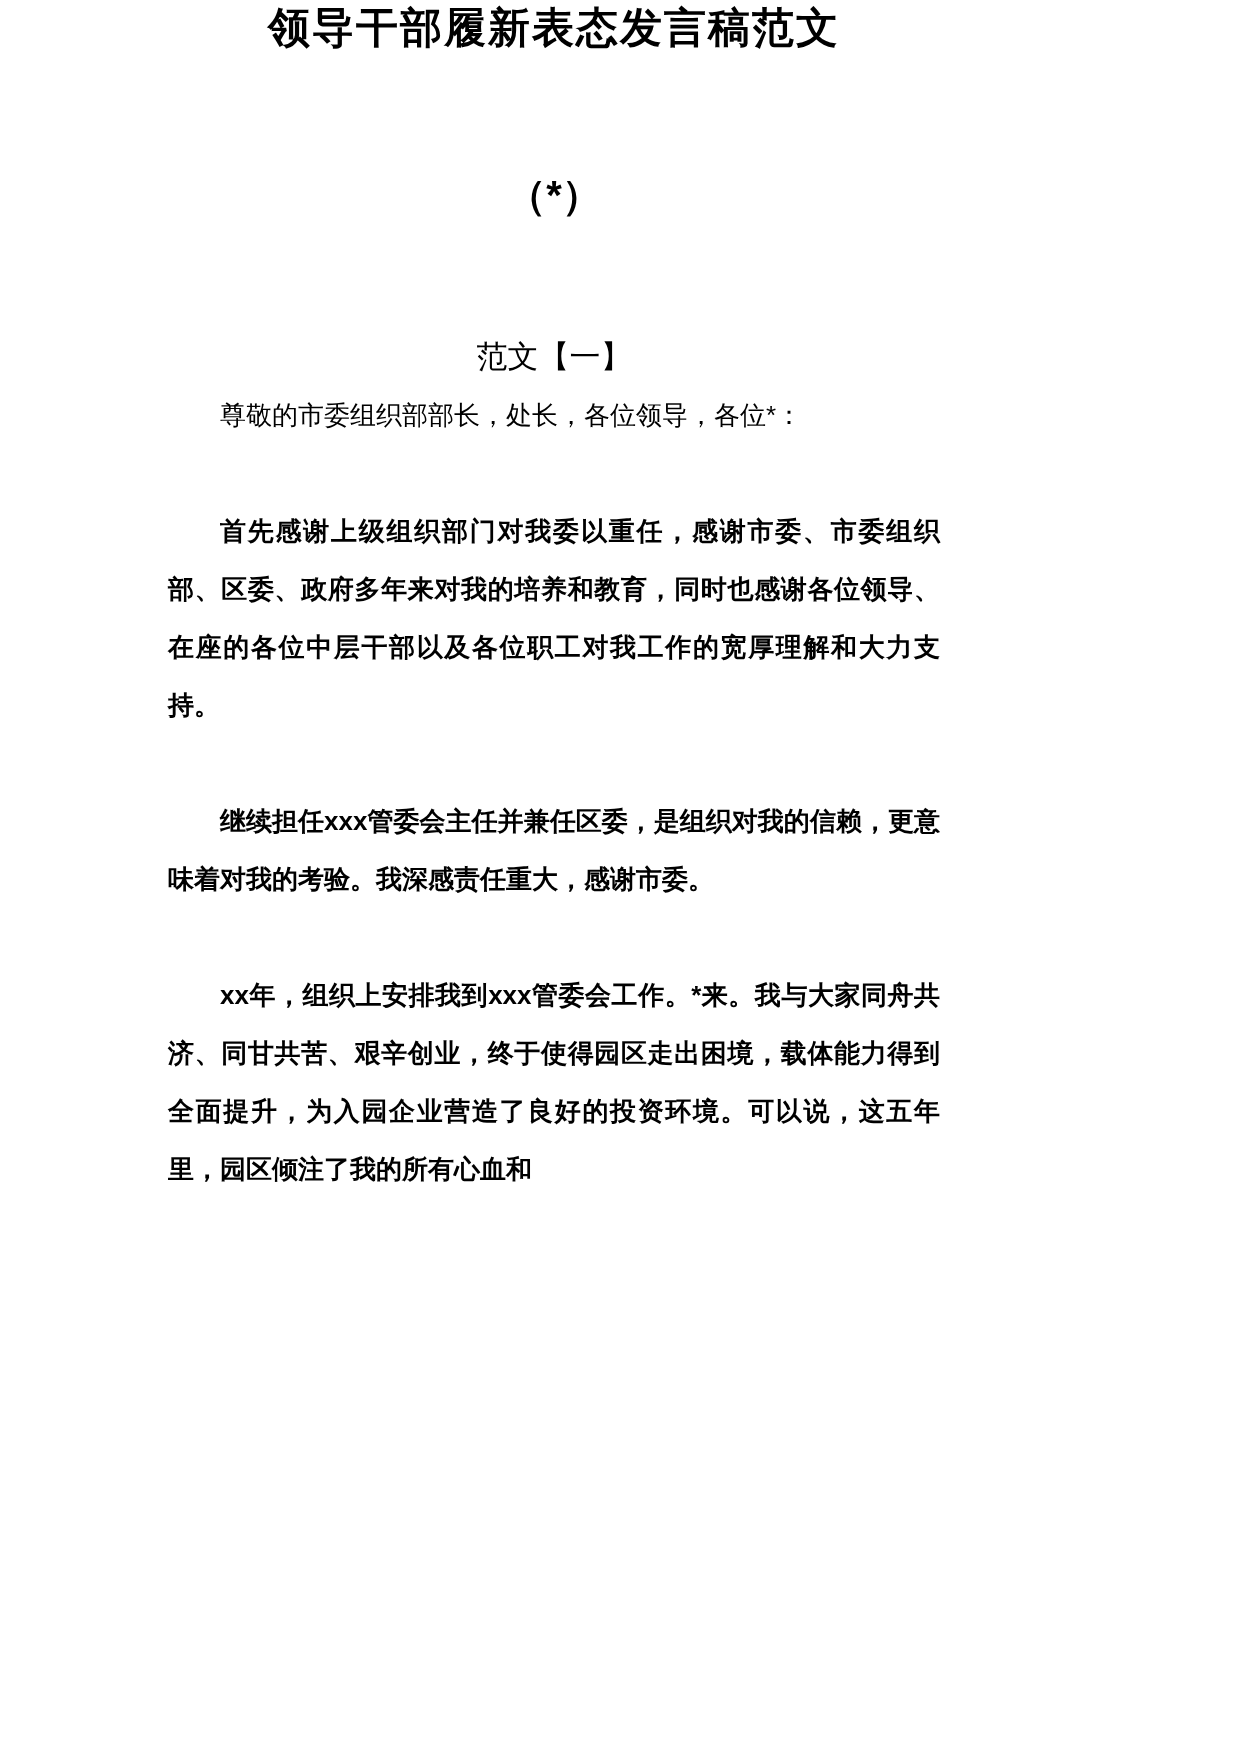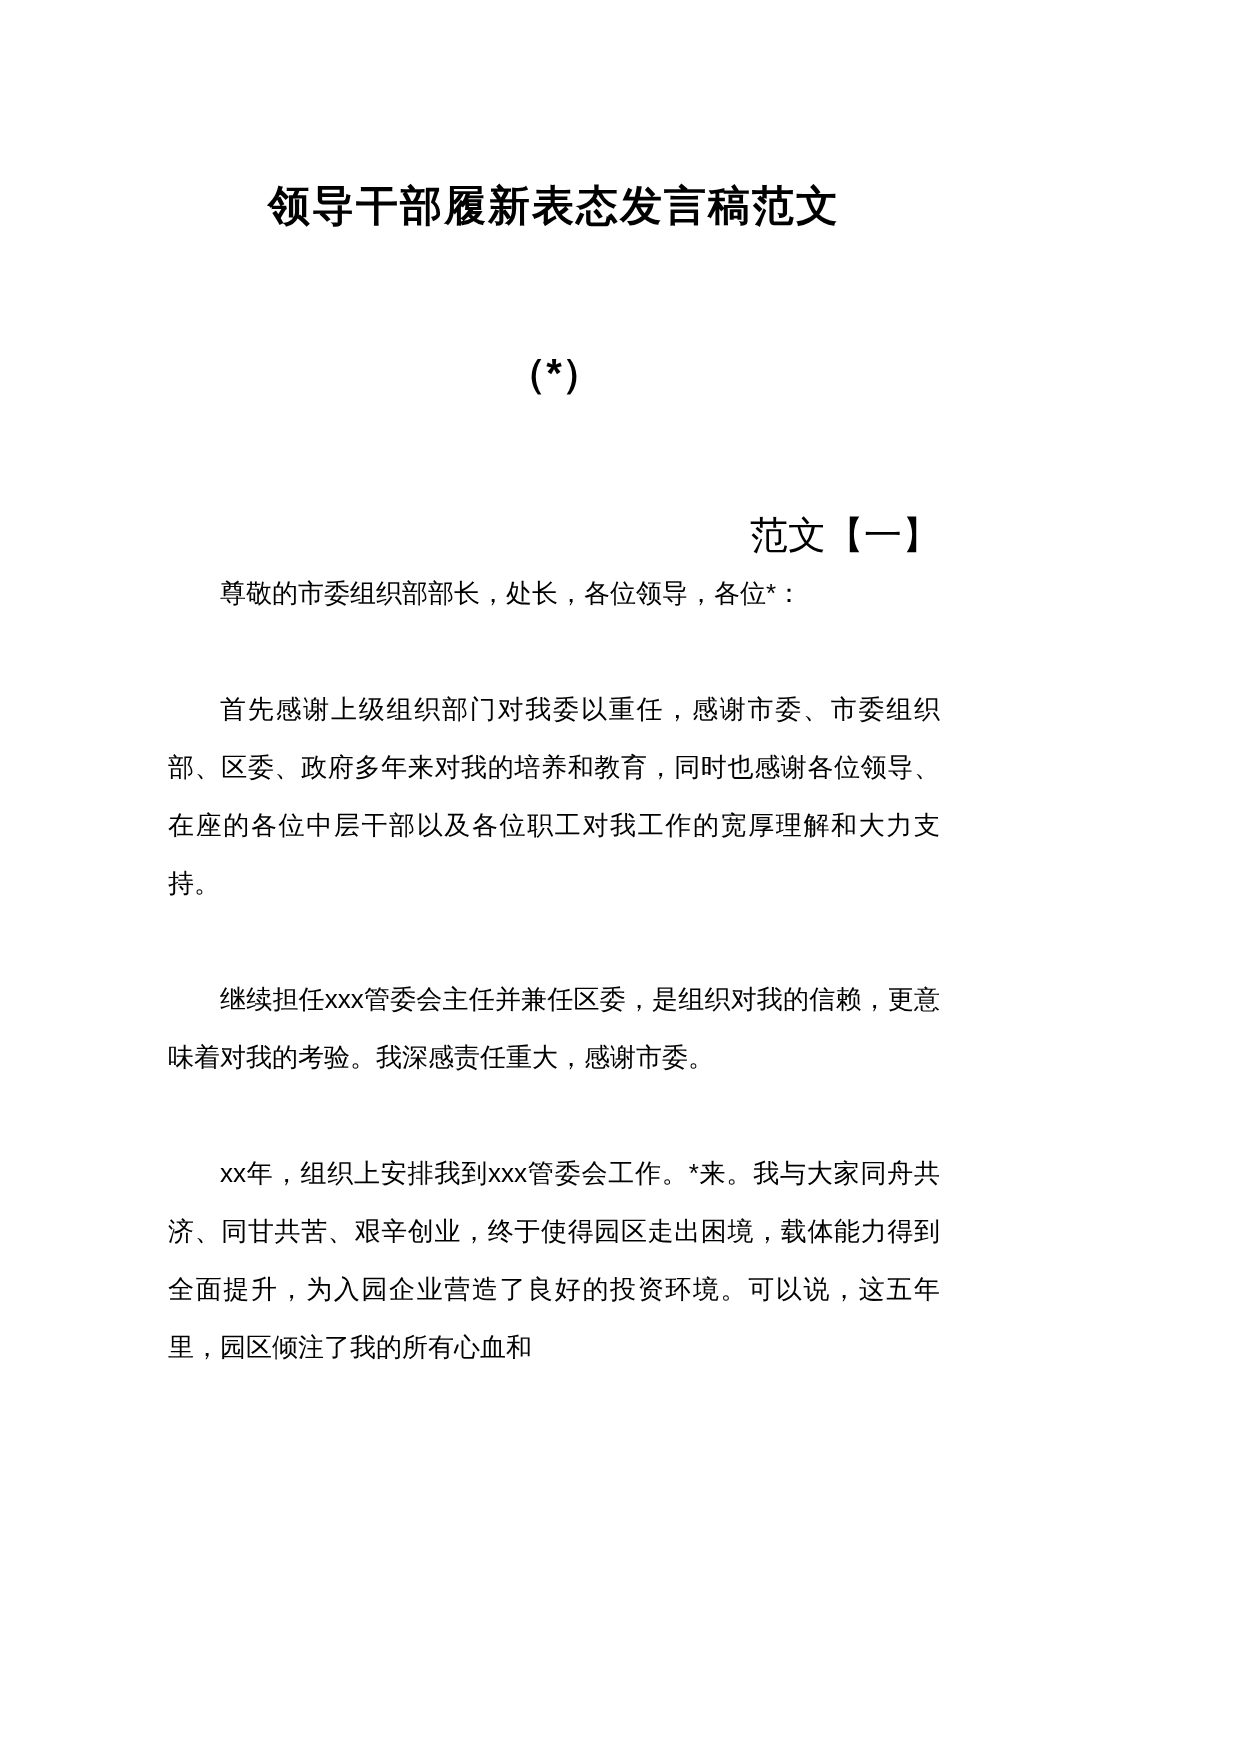--- a/index.html
+++ b/index.html
@@ -14,50 +14,50 @@
     background: #ffffff;
     overflow: hidden;
     font-family: "Liberation Sans", sans-serif;
     color: #000000;
   }
   .content {
     margin-left: 168px;
     width: 772px;
   }
   .doc-title {
-    padding-top: 178px;
     font-size: 42px;
     line-height: 55px;
     font-weight: 900;
     text-align: center;
     letter-spacing: 2px;
   }
   .doc-subtitle {
     margin-top: 115px;
     font-size: 40px;
     line-height: 50px;
     font-weight: 900;
     text-align: center;
   }
   .section-heading {
     margin-top: 108px;
-    font-size: 38px;
+    font-size: 31px;
     line-height: 58px;
     font-weight: 400;
-    text-align: right;
+    text-align: center;
   }
   .para {
     font-size: 26px;
     line-height: 58px;
     text-align: justify;
     text-indent: 2em;
     margin: 0;
   }
   .para.gap {
     margin-top: 58px;
+    font-weight: bold;
   }
 </style>
 </head>
 <body>
 
 <div class="page">
   <div class="content">
 
     <div class="doc-title">领导干部履新表态发言稿范文</div>
 

